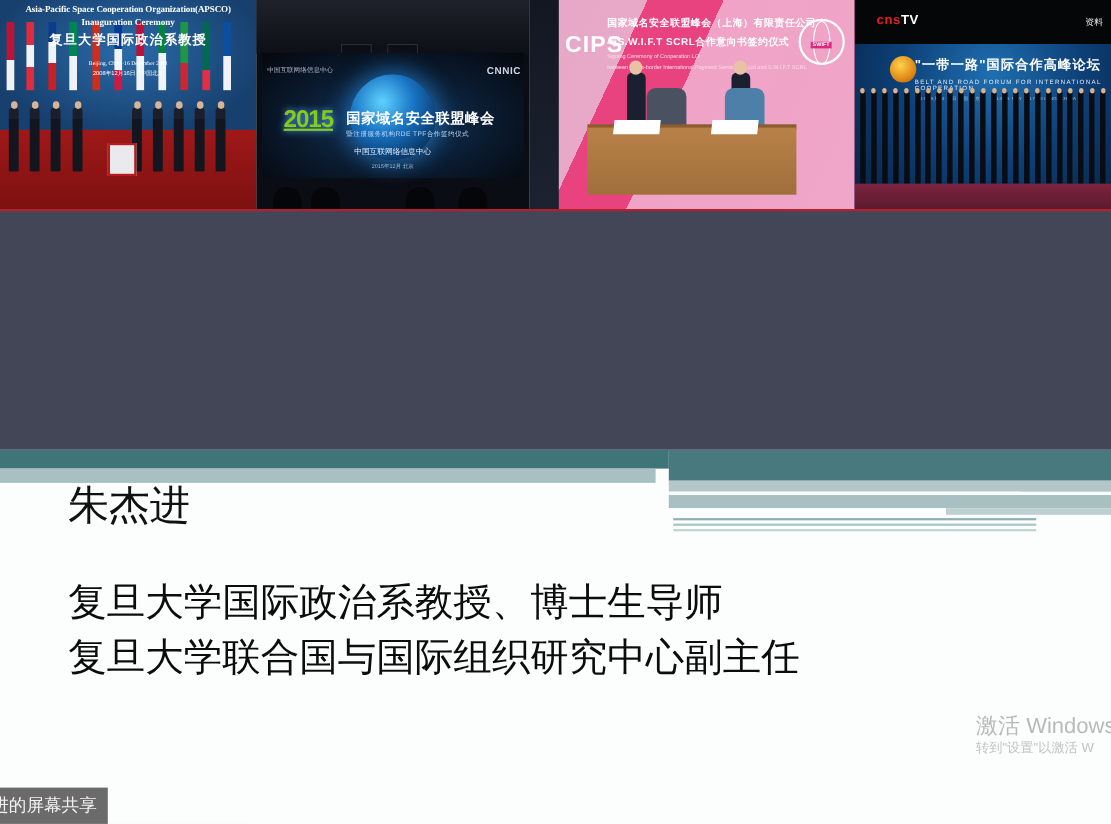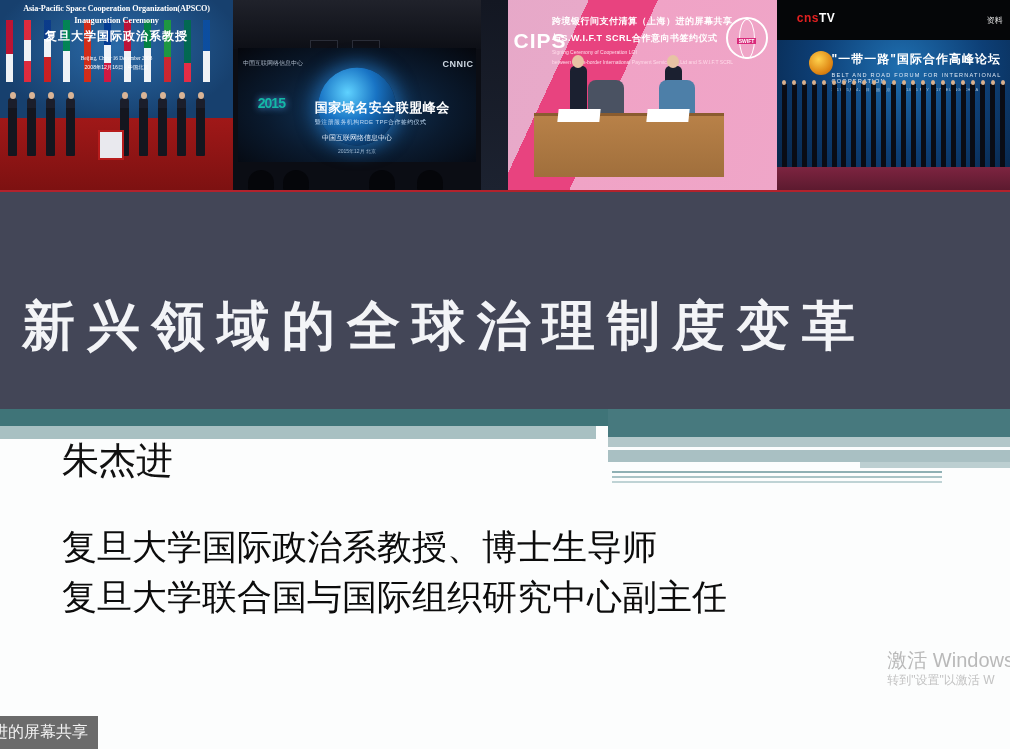--- a/index.html
+++ b/index.html
@@ -36,22 +36,22 @@
   
   #photo-cnnic{width:248px;background:#0b0d14;}
   #photo-cnnic .ceil{position:absolute;left:0;top:0;width:100%;height:26%;
       background:linear-gradient(#20222b,#0d0f16);}
   #photo-cnnic .screen{position:absolute;left:2%;top:25%;width:96%;height:60%;
       background:radial-gradient(ellipse at 50% 55%, #123a63 0%, #0a1a2e 55%, #05070d 100%);}
   #photo-cnnic .globe{position:absolute;left:50%;top:50%;transform:translate(-50%,-48%);
       width:78px;height:78px;border-radius:50%;
       background:radial-gradient(circle at 38% 32%, #5fd2ff 0%, #1873c4 40%, #0b3a6b 75%, #061d36 100%);
       box-shadow:0 0 18px 5px rgba(40,140,230,.55);}
-  #photo-cnnic .y2015{position:absolute;left:10%;top:50%;font-size:14px;font-weight:bold;color:#14b8a6;
-      font-family:"Liberation Sans",sans-serif;letter-spacing:-1px;text-shadow:0 0 7px #59aaff;}
+  #photo-cnnic .y2015{position:absolute;left:10%;top:50%;font-size:22px;font-weight:bold;color:#84cc16;
+      font-family:"Liberation Sans",sans-serif;letter-spacing:-1px;text-shadow:0 0 7px #59aaff;text-decoration:underline;}
   #photo-cnnic .l1{position:absolute;left:33%;top:52%;font-size:13px;font-weight:bold;color:#fff;letter-spacing:.5px;}
   #photo-cnnic .l2{position:absolute;left:33%;top:62%;font-size:6px;color:#bcd6f0;letter-spacing:.4px;}
   #photo-cnnic .l3{position:absolute;left:0;top:70%;width:100%;text-align:center;font-size:7px;color:#dfeaf7;}
   #photo-cnnic .l4{position:absolute;left:0;top:78%;width:100%;text-align:center;font-size:5px;color:#9fb7cf;}
   #photo-cnnic .logoL{position:absolute;left:4%;top:31%;font-size:6px;color:#a8b4c4;}
   #photo-cnnic .logoR{position:absolute;right:3%;top:31%;font-size:9px;color:#cfd8e3;font-weight:bold;letter-spacing:.5px;}
   #photo-cnnic .lamp{position:absolute;top:21%;width:26px;height:11px;background:#0e0f16;border:1px solid #2a2d38;}
   #photo-cnnic .heads{position:absolute;left:0;bottom:0;width:100%;height:20%;}
   #photo-cnnic .hd{position:absolute;bottom:-6px;width:26px;height:26px;border-radius:50% 50% 35% 35%;background:#05060a;}
 
@@ -203,21 +203,21 @@
           <div class="hd" style="left:74%"></div>
       </div>
     </div>
 
     <div class="photo" id="photo-cips">
       <div class="bg"></div>
       <div class="bgdark"></div>
       <div class="cips">CIPS</div>
       <div class="swift"></div>
       <div class="swlbl">SWIFT</div>
-      <div class="hl1">跨境银行间支付清算（上海）进的屏幕共享</div>
+      <div class="hl1">国家域名安全联盟峰会（上海）有限责任公司</div>
       <div class="hl2">与S.W.I.F.T SCRL合作意向书签约仪式</div>
       <div class="hl3">Signing Ceremony of Cooperation LOI</div>
       <div class="hl4">between Cross-border International Payment Service Co.,Ltd and S.W.I.F.T SCRL</div>
       <div class="pp" style="left:30%;bottom:42%"></div>
       <div class="pp" style="left:62%;bottom:42%"></div>
       <div class="sit" style="left:36%;background:#4a5262"></div>
       <div class="sit" style="left:60%;background:#4d7fa8"></div>
       <div class="tabletop"></div>
       <div class="table"></div>
       <div class="doc" style="left:26%"></div>
@@ -260,21 +260,20 @@
         <div class="cp" style="left:90%"></div>
           <div class="cp" style="left:94%"></div>
       </div>
       <div class="floor"></div>
     </div>
   </div>
 
   <div id="slide-dark">
     <div class="redline"></div>
   </div>
-  <div id="slide-title">新兴领域的全球治理制度变革</div>
 
   <div id="slide-white"></div>
 
   <div class="band" id="band-dark-left"></div>
   <div class="band" id="band-dark-right"></div>
   <div class="band" id="band-light-left"></div>
   <div class="band" id="band-light-right"></div>
   <div class="band" id="band-mid-right"></div>
   <div class="band" id="band-mid2-right"></div>
   <div class="band" id="band-notch2"></div>

